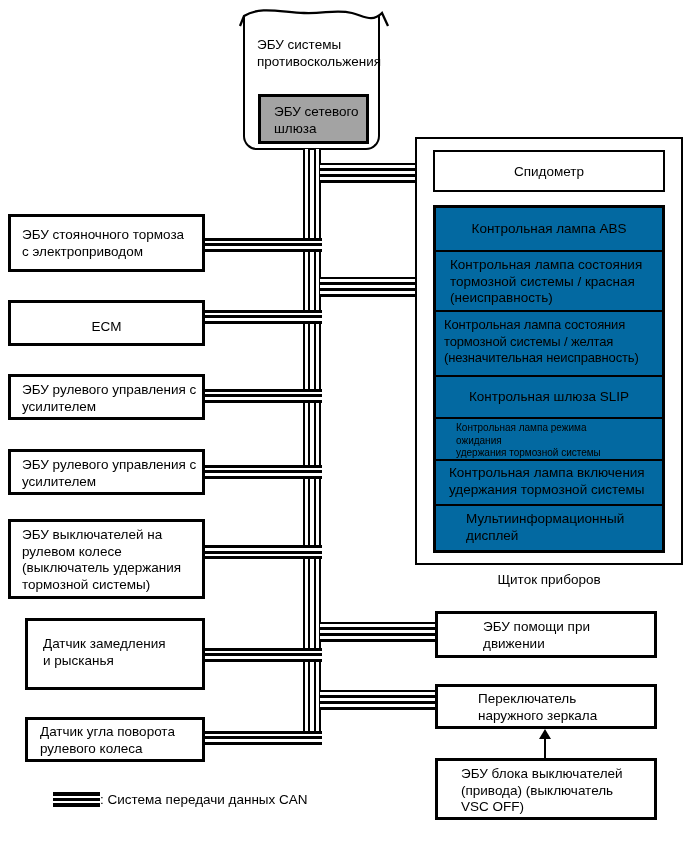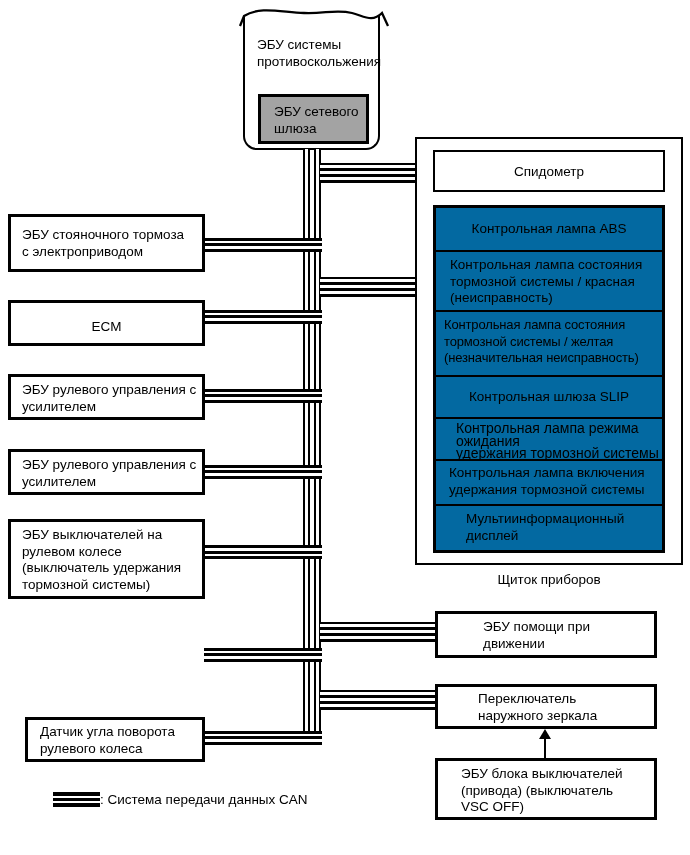--- a/index.html
+++ b/index.html
@@ -80,20 +80,24 @@
 усилителем</div>
   </div>
 
   <div class="box" style="left:8px;top:519px;width:197px;height:80px;">
     <div class="lbl" style="padding:5px 0 0 11px;line-height:16.5px;">ЭБУ выключателей на
 рулевом колесе
 (выключатель удержания
 тормозной системы)</div>
   </div>
 
+  <div class="box" style="left:25px;top:618px;width:180px;height:72px;">
+    <div class="lbl" style="padding:14px 0 0 15px;">Датчик замедления
+и рысканья</div>
+  </div>
 
   <div class="box" style="left:25px;top:717px;width:180px;height:45px;">
     <div class="lbl" style="padding:3px 0 0 12px;">Датчик угла поворота
 рулевого колеса</div>
   </div>
 
   <div class="abs" style="left:415px;top:137px;width:268px;height:428px;border:2px solid #000;background:#fff;"></div>
   <div class="abs" style="left:415px;top:571px;width:268px;text-align:center;">Щиток приборов</div>
 
   <div class="abs" style="left:433px;top:150px;width:232px;height:42px;border:2px solid #000;background:#fff;">
@@ -102,21 +106,21 @@
 
   <div id="lampStack">
     <div class="cell" style="height:42px;padding-top:12px;text-align:center;">Контрольная лампа ABS</div>
     <div class="cell" style="height:60px;padding:5px 4px 0 14px;line-height:16.5px;">Контрольная лампа состояния
 тормозной системы / красная
 (неисправность)</div>
     <div class="cell" style="height:65px;padding:5px 1px 0 8px;font-size:13px;line-height:16.5px;letter-spacing:-0.15px;">Контрольная лампа состояния
 тормозной системы / желтая
 (незначительная неисправность)</div>
     <div class="cell" style="height:42px;padding-top:11px;text-align:center;">Контрольная шлюза SLIP</div>
-    <div class="cell" style="height:42px;padding:3px 0 0 20px;font-size:14px;line-height:12.5px;">Контрольная лампа режима
+    <div class="cell" style="height:42px;padding:3px 0 0 20px;font-size:10px;line-height:12.5px;">Контрольная лампа режима
 ожидания
 удержания тормозной системы</div>
     <div class="cell" style="height:45px;padding:4px 0 0 13px;line-height:16.5px;">Контрольная лампа включения
 удержания тормозной системы</div>
     <div class="cell" style="height:46px;padding:5px 0 0 30px;line-height:16.5px;">Мультиинформационный
 дисплей</div>
   </div>
 
   <div class="box" style="left:435px;top:611px;width:222px;height:47px;">
     <div class="lbl" style="padding:4px 0 0 45px;">ЭБУ помощи при

